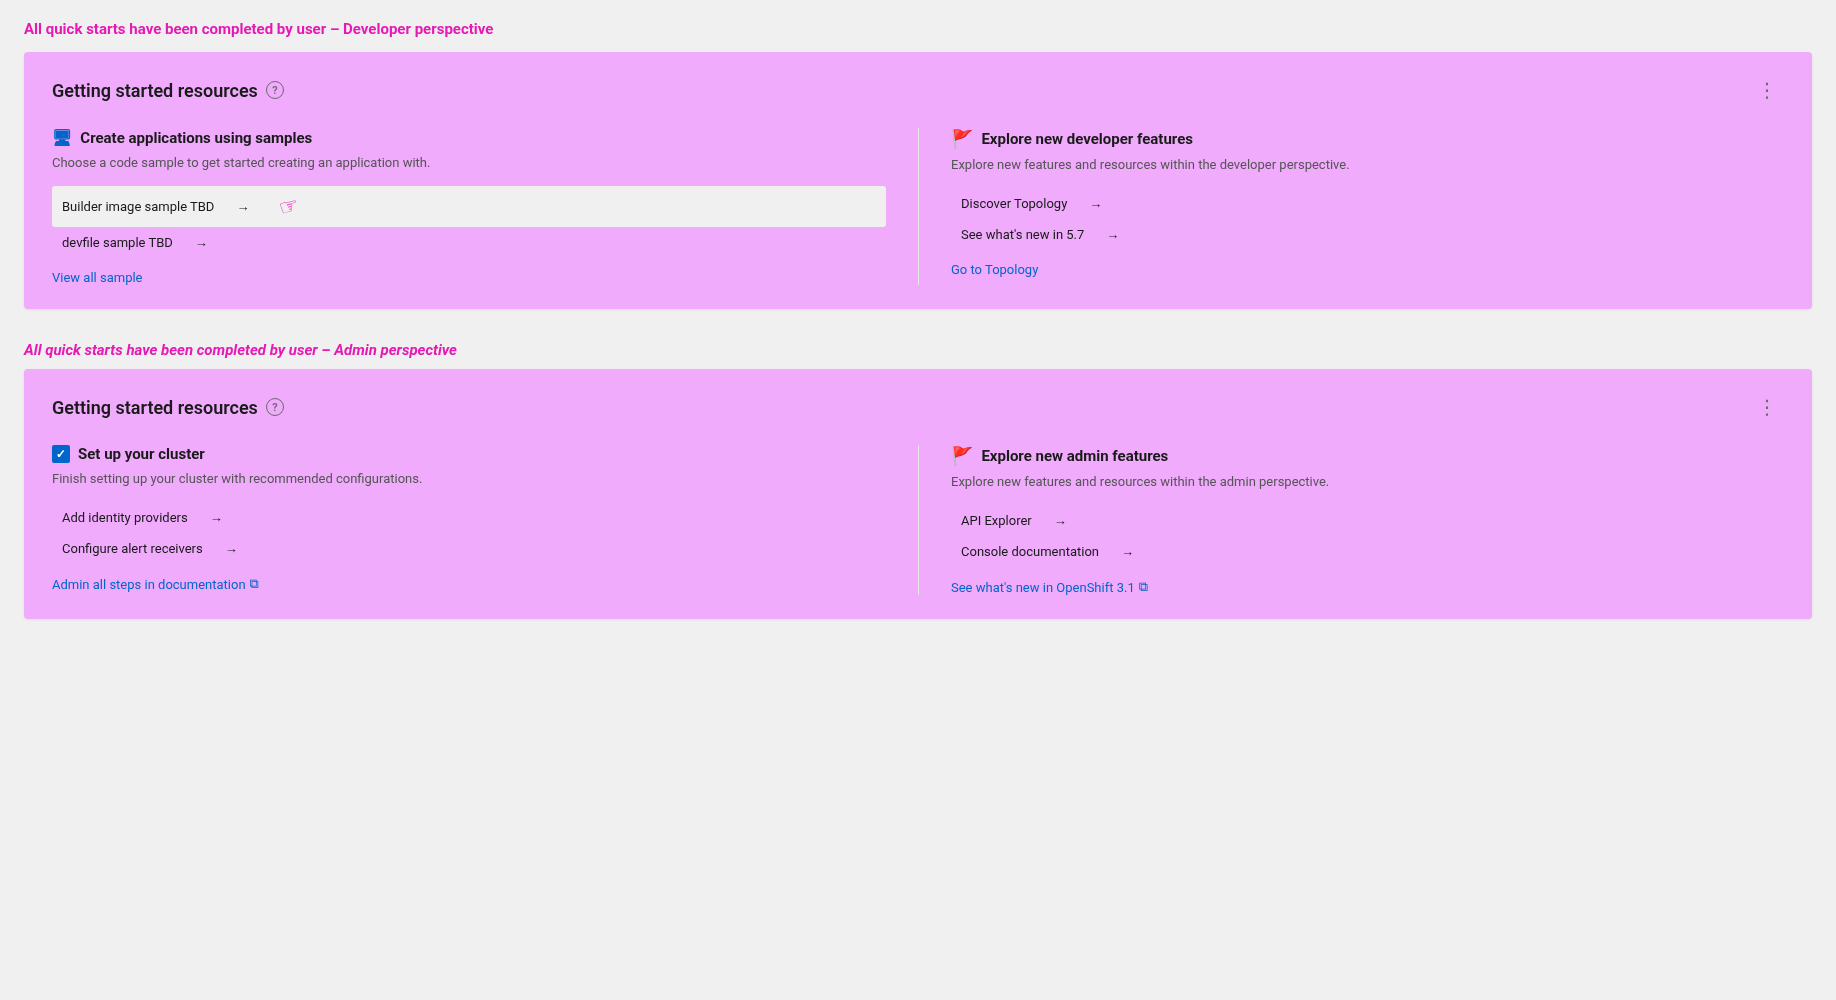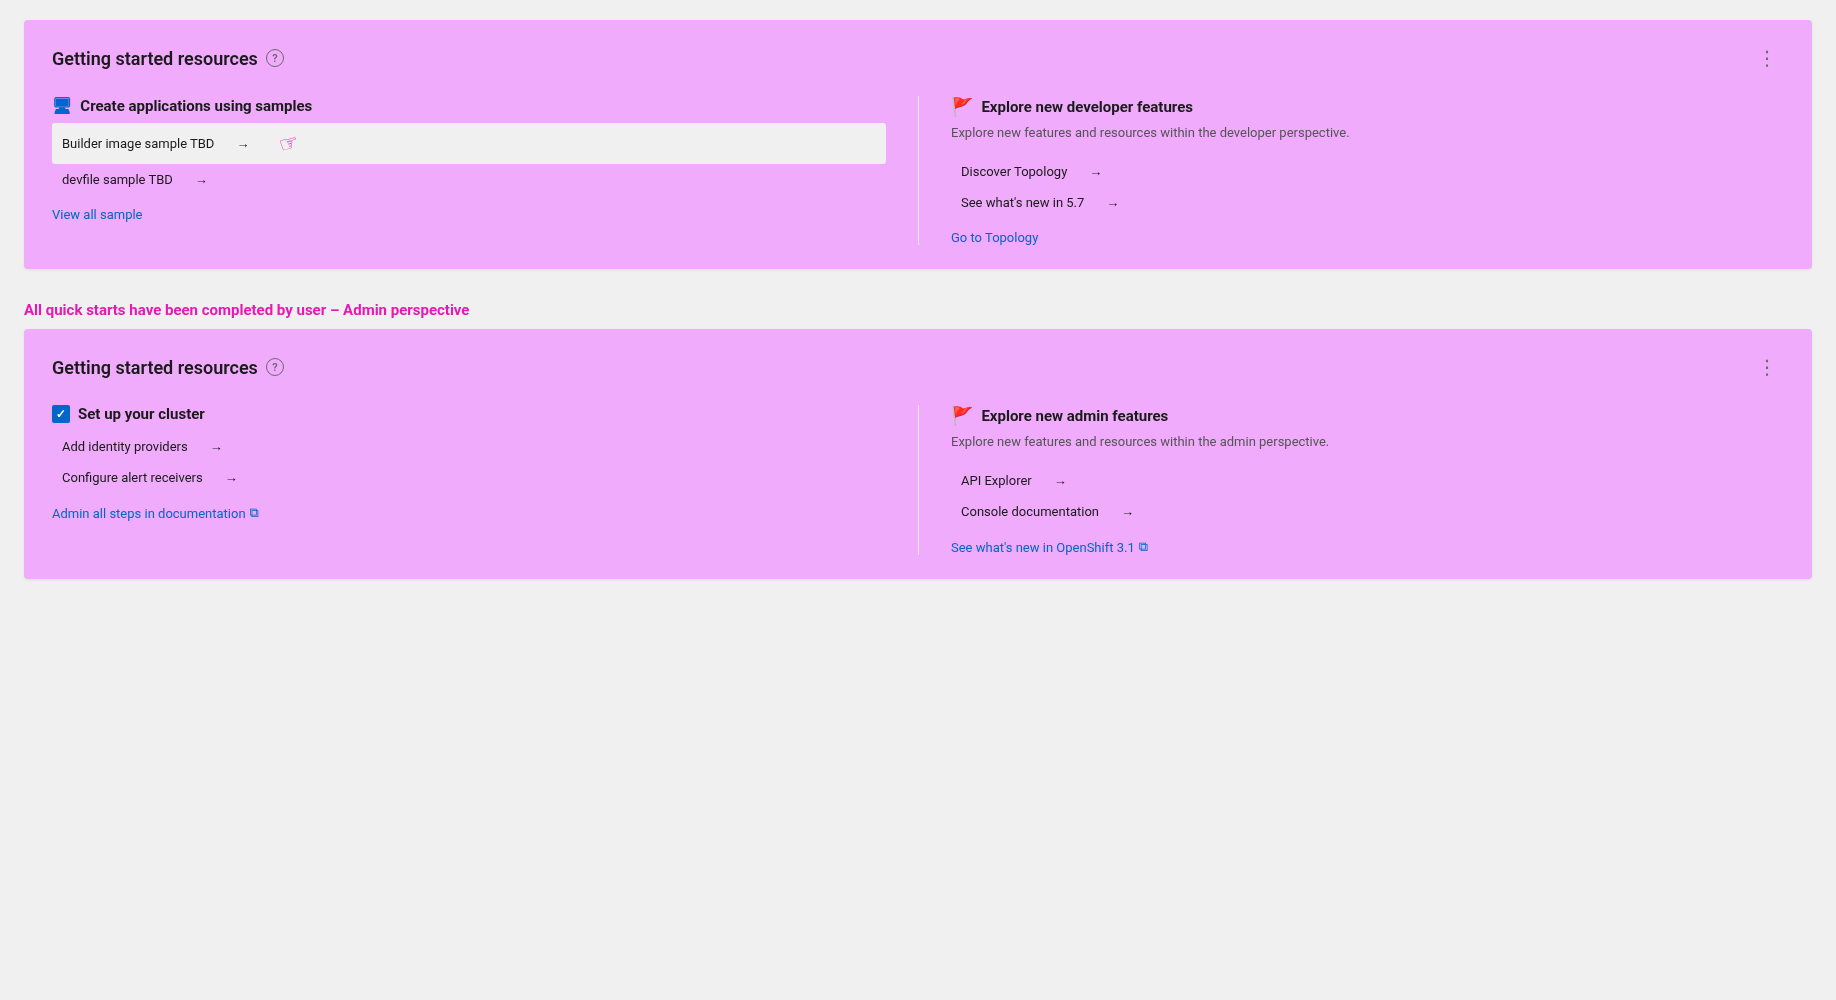--- a/index.html
+++ b/index.html
@@ -130,44 +130,46 @@
       text-decoration: none;
     }
     .cursor-hand {
       display: inline-block;
       font-size: 22px;
       margin-left: 8px;
       color: #e619b5;
       vertical-align: middle;
       transform: rotate(-15deg);
     }
-    .section-gap { margin-bottom: 10px; }
+    .section-gap { margin-bottom: 10px; font-style: italic; }
   </style>
 </head>
 <body>
 
 <div class="page-wrapper">
 
+  <div class="section-label">All quick starts have been completed by user – Developer perspective</div>
 
   <div class="card">
     <div class="card-header">
       <div class="card-title">
         <span>Getting started resources</span>
         <span class="help-icon">?</span>
       </div>
       <span class="kebab-icon">⋮</span>
     </div>
 
     <div class="two-col">
 
       <div class="col">
         <div class="col-section-title">
           <span class="monitor-icon">🖥</span>
           <span>Create applications using samples</span>
         </div>
+        <p class="col-description">Choose a code sample to get started creating an application with.</p>
 
         <div class="link-item highlighted">
           <span>Builder image sample TBD</span>
           <span>→</span>
           <span class="cursor-hand">☞</span>
         </div>
         <div class="link-item">
           <span>devfile sample TBD</span>
           <span>→</span>
         </div>
@@ -207,20 +209,21 @@
       <span class="kebab-icon">⋮</span>
     </div>
 
     <div class="two-col">
 
       <div class="col">
         <div class="col-section-title">
           <span class="checkbox-icon">✓</span>
           <span>Set up your cluster</span>
         </div>
+        <p class="col-description">Finish setting up your cluster with recommended configurations.</p>
 
         <div class="link-item">
           <span>Add identity providers</span>
           <span>→</span>
         </div>
         <div class="link-item">
           <span>Configure alert receivers</span>
           <span>→</span>
         </div>
 

